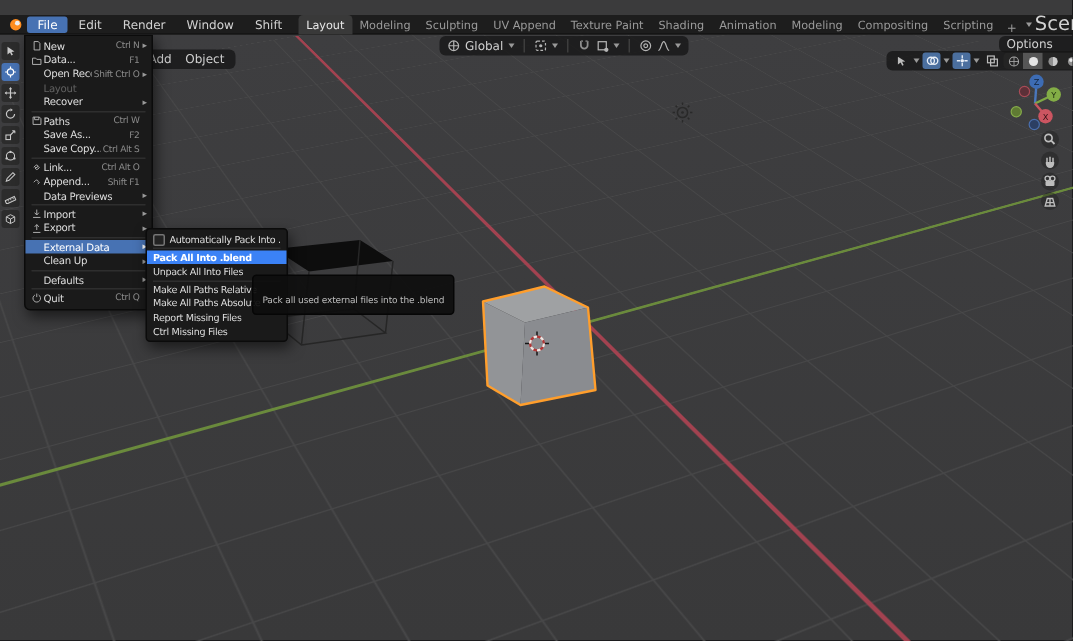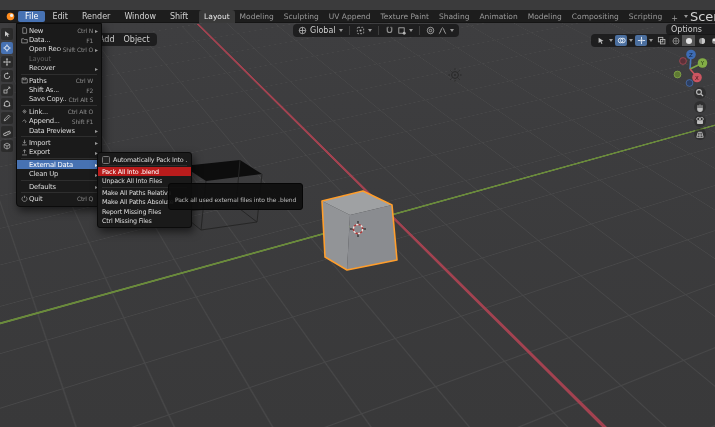--- a/index.html
+++ b/index.html
@@ -72,21 +72,21 @@
   .fitem.hl{background:#4772b3;}
   .fitem.hl .flabel,.fitem.hl .fshort,.fitem.hl .farr{color:#fff;}
   .fitem.disabled .flabel{color:#606060;}
   .fsep{height:1px;background:#2e2e2e;margin:1px 4px;}
   
   .smenu{position:absolute;left:97px;top:129px;width:95px;background:#1a1a1a;
     border:1px solid #0b0b0b;border-radius:3px;box-shadow:2px 4px 9px rgba(0,0,0,.55);
     padding:2px 0;z-index:35;box-sizing:border-box;}
   .sitem{display:flex;align-items:center;height:9.2px;padding:0 4px;}
   .sitem .slabel{font-size:6.4px;letter-spacing:-.2px;color:#ddd;white-space:nowrap;overflow:hidden;}
-  .sitem.hl{background:#b91c1c;}
+  .sitem.hl{background:#3b82f6;font-weight:bold;}
   .sitem.hl .slabel{color:#fff;}
   .cbx{width:6px;height:6px;border:1px solid #757575;border-radius:1.5px;background:#232323;
     margin-right:3px;flex:none;}
   
   .tooltip{position:absolute;left:168px;top:160px;background:rgba(14,14,14,.93);
     border:1px solid #060606;border-radius:3px;padding:3px 6px;z-index:50;}
   .tooltip .ttext{font-size:6px;letter-spacing:-.1px;color:#bdbdbd;white-space:nowrap;}
   svg{display:block;}
 </style>
 </head>
@@ -402,21 +402,21 @@
           <svg width="7" height="7" viewBox="0 0 10 10">
               <path d="M1.5,1.5h6L9,3v5.5H1.5z M3,1.5v2.5h4V1.5" fill="none" stroke="#b5b5b5" stroke-width="0.9"></path>
             </svg>
         </span>
         <span class="flabel">Paths</span>
         <span class="fshort">Ctrl W</span>
         <span class="farr"></span>
       </div>
       <div class="fitem">
         <span class="ficon"></span>
-        <span class="flabel">Shift As...</span>
+        <span class="flabel">Save As...</span>
         <span class="fshort">F2</span>
         <span class="farr"></span>
       </div>
       <div class="fitem">
         <span class="ficon"></span>
         <span class="flabel">Save Copy...</span>
         <span class="fshort">Ctrl Alt S</span>
         <span class="farr"></span>
       </div>
       <div class="fsep"></div>

